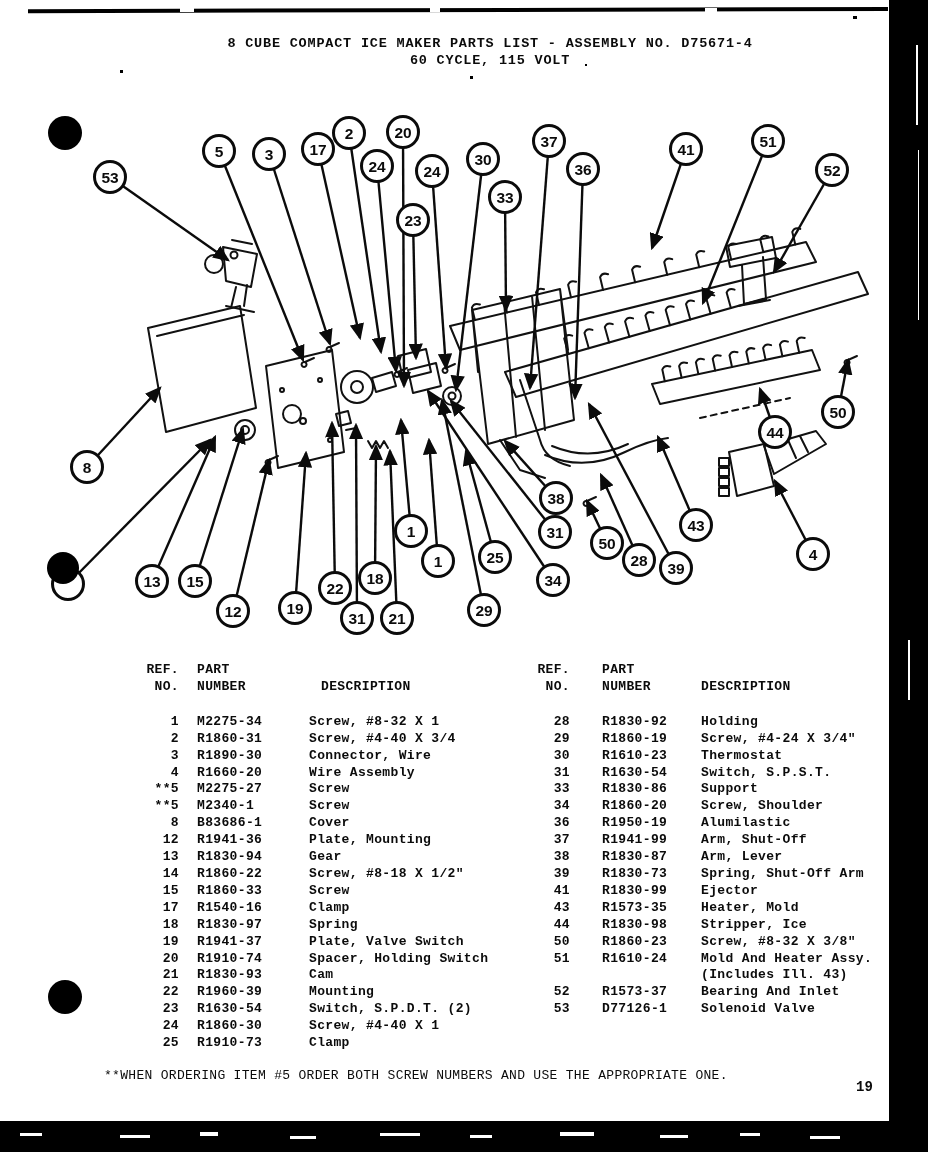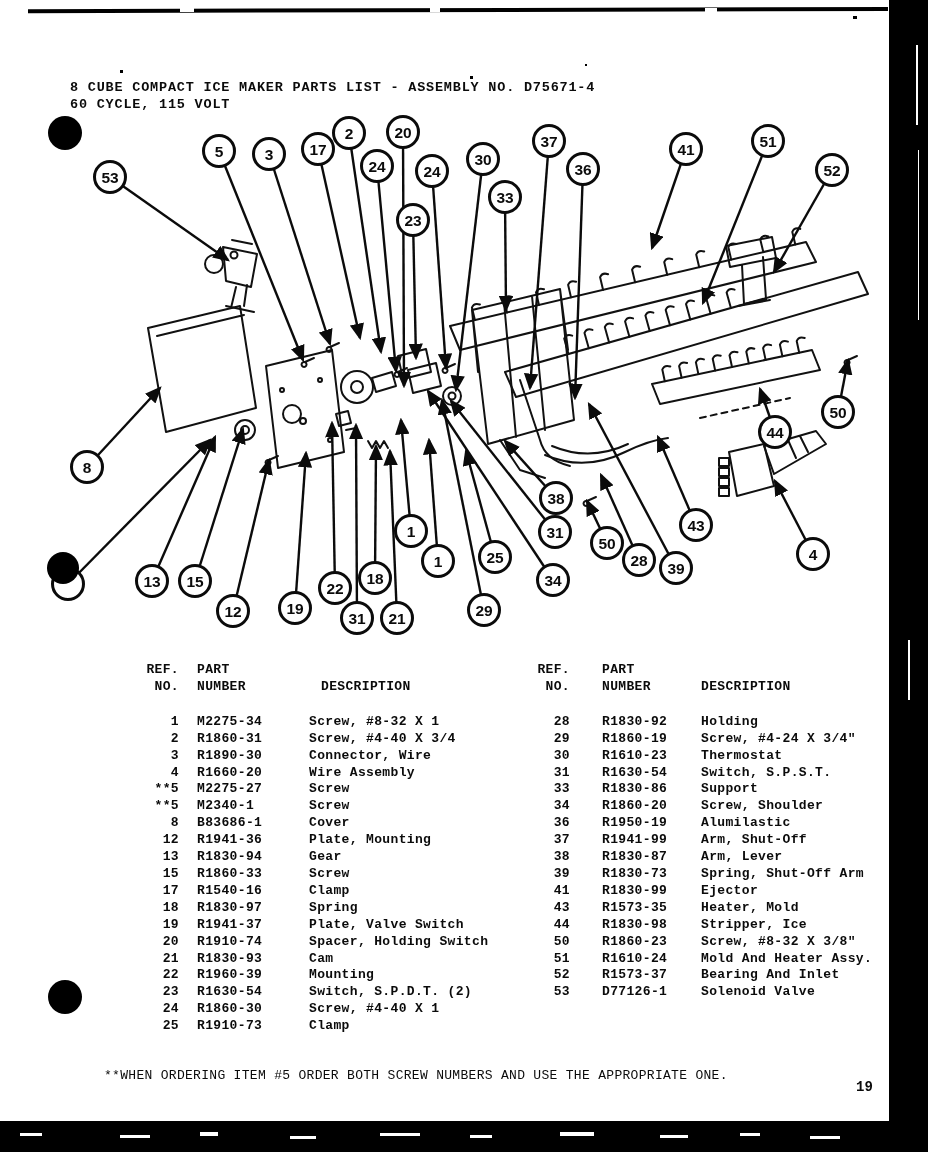--- a/index.html
+++ b/index.html
@@ -6,22 +6,22 @@
   body{
     width:928px;height:1152px;position:relative;overflow:hidden;
     background:#ffffff;
     font-family:"Liberation Mono","DejaVu Sans Mono",monospace;
     color:#0b0b0b;
     -webkit-font-smoothing:none;
   }
   .abs{position:absolute;}
   
   .title-block{
-    left:70px;top:36px;width:840px;text-align:left;
-    font-weight:700;font-size:13.5px;line-height:16.5px;letter-spacing:0.8px;margin-top:44px;
+    left:70px;top:36px;width:840px;text-align:center;
+    font-weight:700;font-size:13.5px;line-height:16.5px;letter-spacing:0.8px;
   }
   
   #diagram{left:0;top:0;width:928px;height:1152px;}
   
   .ptable{font-weight:700;font-size:13px;line-height:16.9px;letter-spacing:0.35px;margin-left:25px;}
   .t-left{left:118px;top:662px;width:380px;}
   .t-right{left:509px;top:662px;width:390px;}
   .hrow,.trow{display:flex;white-space:pre;}
   .ref{display:inline-block;width:36px;text-align:right;flex:0 0 auto;}
   .t-left .part{display:inline-block;margin-left:18px;width:112px;flex:0 0 auto;}
@@ -383,20 +383,21 @@
   <div class="tbody">
       <div class="trow"><span class="ref">1</span><span class="part">M2275-34</span><span class="desc">Screw, #8-32 X 1</span></div>
       <div class="trow"><span class="ref">2</span><span class="part">R1860-31</span><span class="desc">Screw, #4-40 X 3/4</span></div>
       <div class="trow"><span class="ref">3</span><span class="part">R1890-30</span><span class="desc">Connector, Wire</span></div>
       <div class="trow"><span class="ref">4</span><span class="part">R1660-20</span><span class="desc">Wire Assembly</span></div>
       <div class="trow"><span class="ref">**5</span><span class="part">M2275-27</span><span class="desc">Screw</span></div>
       <div class="trow"><span class="ref">**5</span><span class="part">M2340-1</span><span class="desc">Screw</span></div>
       <div class="trow"><span class="ref">8</span><span class="part">B83686-1</span><span class="desc">Cover</span></div>
       <div class="trow"><span class="ref">12</span><span class="part">R1941-36</span><span class="desc">Plate, Mounting</span></div>
       <div class="trow"><span class="ref">13</span><span class="part">R1830-94</span><span class="desc">Gear</span></div>
+      <div class="trow"><span class="ref">14</span><span class="part">R1860-22</span><span class="desc">Screw, #8-18 X 1/2"</span></div>
       <div class="trow"><span class="ref">15</span><span class="part">R1860-33</span><span class="desc">Screw</span></div>
       <div class="trow"><span class="ref">17</span><span class="part">R1540-16</span><span class="desc">Clamp</span></div>
       <div class="trow"><span class="ref">18</span><span class="part">R1830-97</span><span class="desc">Spring</span></div>
       <div class="trow"><span class="ref">19</span><span class="part">R1941-37</span><span class="desc">Plate, Valve Switch</span></div>
       <div class="trow"><span class="ref">20</span><span class="part">R1910-74</span><span class="desc">Spacer, Holding Switch</span></div>
       <div class="trow"><span class="ref">21</span><span class="part">R1830-93</span><span class="desc">Cam</span></div>
       <div class="trow"><span class="ref">22</span><span class="part">R1960-39</span><span class="desc">Mounting</span></div>
       <div class="trow"><span class="ref">23</span><span class="part">R1630-54</span><span class="desc">Switch, S.P.D.T. (2)</span></div>
       <div class="trow"><span class="ref">24</span><span class="part">R1860-30</span><span class="desc">Screw, #4-40 X 1</span></div>
       <div class="trow"><span class="ref">25</span><span class="part">R1910-73</span><span class="desc">Clamp</span></div>
@@ -425,19 +426,20 @@
       <div class="trow"><span class="ref">34</span><span class="part">R1860-20</span><span class="desc">Screw, Shoulder</span></div>
       <div class="trow"><span class="ref">36</span><span class="part">R1950-19</span><span class="desc">Alumilastic</span></div>
       <div class="trow"><span class="ref">37</span><span class="part">R1941-99</span><span class="desc">Arm, Shut-Off</span></div>
       <div class="trow"><span class="ref">38</span><span class="part">R1830-87</span><span class="desc">Arm, Lever</span></div>
       <div class="trow"><span class="ref">39</span><span class="part">R1830-73</span><span class="desc">Spring, Shut-Off Arm</span></div>
       <div class="trow"><span class="ref">41</span><span class="part">R1830-99</span><span class="desc">Ejector</span></div>
       <div class="trow"><span class="ref">43</span><span class="part">R1573-35</span><span class="desc">Heater, Mold</span></div>
       <div class="trow"><span class="ref">44</span><span class="part">R1830-98</span><span class="desc">Stripper, Ice</span></div>
       <div class="trow"><span class="ref">50</span><span class="part">R1860-23</span><span class="desc">Screw, #8-32 X 3/8"</span></div>
       <div class="trow"><span class="ref">51</span><span class="part">R1610-24</span><span class="desc">Mold And Heater Assy.</span></div>
+      <div class="trow"><span class="ref"></span><span class="part"></span><span class="desc">(Includes Ill. 43)</span></div>
       <div class="trow"><span class="ref">52</span><span class="part">R1573-37</span><span class="desc">Bearing And Inlet</span></div>
       <div class="trow"><span class="ref">53</span><span class="part">D77126-1</span><span class="desc">Solenoid Valve</span></div>
     </div>
 </div>
 
 <div class="abs footnote">**WHEN ORDERING ITEM #5 ORDER BOTH SCREW NUMBERS AND USE THE APPROPRIATE ONE.</div>
 <div class="abs page-num">19</div>
 
 </body></html>

